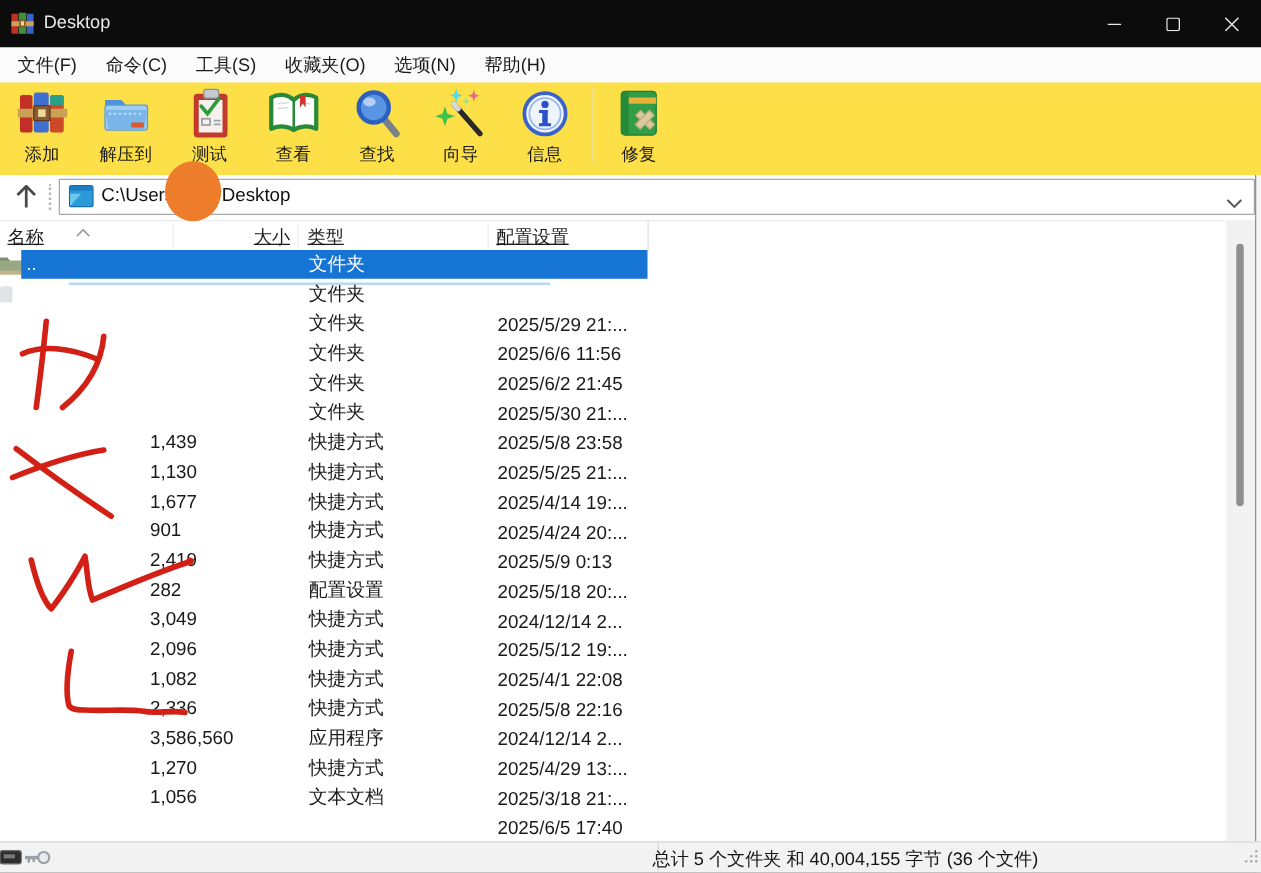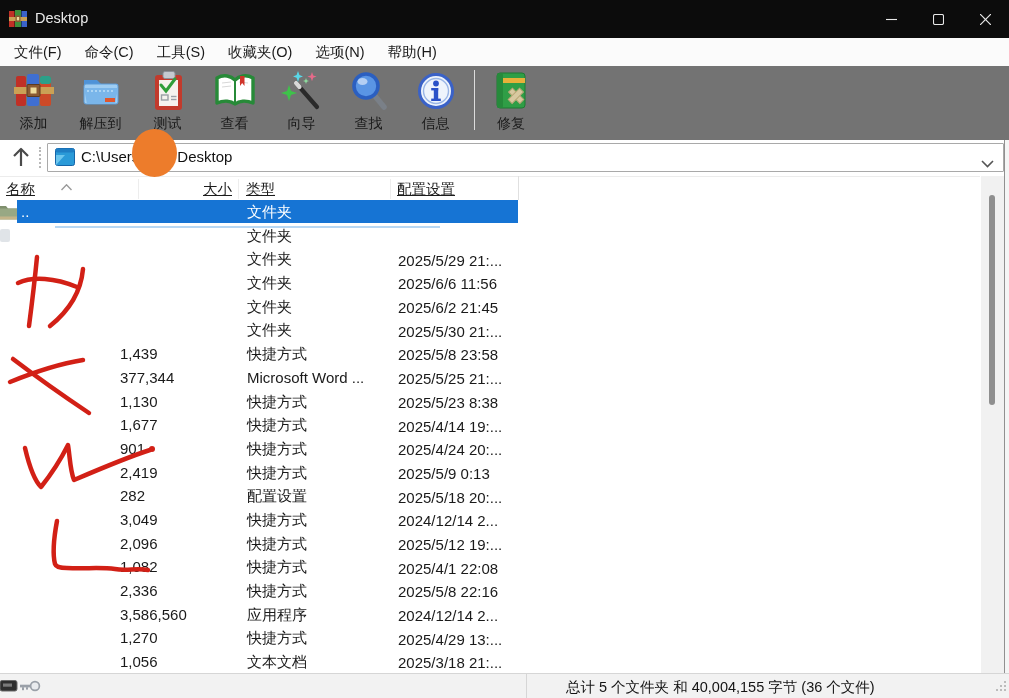--- a/index.html
+++ b/index.html
@@ -9,21 +9,21 @@
   .titlebar{position:absolute;top:0;left:0;width:100%;height:38px;background:#0c0c0c;}
   .title-icon{position:absolute;left:9px;top:10px;}
   .title-text{position:absolute;left:35px;top:10px;color:#eaeaea;font-size:14.5px;}
   .win-controls{position:absolute;right:0;top:0;height:38px;display:flex;}
   .win-btn{width:47px;height:38px;display:flex;align-items:center;justify-content:center;}
   
   .menubar{position:absolute;top:38px;left:0;width:100%;height:28px;background:#fbfbfb;
     display:flex;align-items:center;font-size:14.5px;color:#1a1a1a;}
   .menu-item{margin-left:5px;padding:2px 9px;}
   
-  .toolbar{position:absolute;top:66px;left:0;width:100%;height:74px;background:#737373;display:flex;}
+  .toolbar{position:absolute;top:66px;left:0;width:100%;height:74px;background:#fde047;display:flex;}
   .tb-btn{width:67px;height:72px;display:flex;flex-direction:column;align-items:center;padding-top:1px;}
   .tb-icon{height:48px;display:flex;align-items:center;justify-content:center;}
   .tb-label{font-size:14px;color:#1a1a1a;line-height:16px;white-space:nowrap;}
   .tb-sep{width:1px;height:60px;background:#dcdcdc;margin:4px 5px 0 5px;}
   
   .addr{position:absolute;top:140px;left:0;width:100%;height:36px;background:#fff;}
   .up-btn{position:absolute;left:8px;top:4px;width:26px;height:26px;display:flex;align-items:center;justify-content:center;}
   .addr-handle{position:absolute;left:39px;top:7px;height:21px;border-left:2px dotted #b8b8b8;}
   .combo{position:absolute;left:47px;top:3px;width:955px;height:27px;border:1px solid #a9a9a9;background:#fff;border-radius:1px;}
   .combo-icon{position:absolute;left:7px;top:4px;}
@@ -57,21 +57,21 @@
   
   .scroll-track{position:absolute;left:981px;top:176px;width:23px;height:497px;background:#f1f1f1;}
   .scroll-thumb{position:absolute;left:8px;top:19px;width:6px;height:210px;background:#8f8f8f;border-radius:3px;}
   .win-right-border{position:absolute;left:1004px;top:140px;width:1px;height:558px;background:#909090;}
   .right-gutter{position:absolute;left:1005px;top:140px;width:4px;height:558px;background:#f5f5f5;}
   
   .statusbar{position:absolute;top:673px;left:0;width:100%;height:25px;background:#f2f2f2;border-top:1px solid #d6d6d6;box-sizing:border-box;}
   .sb-disk{position:absolute;left:0px;top:4px;}
   .sb-key{position:absolute;left:20px;top:4px;}
   .sb-sep{position:absolute;left:526px;top:0;width:1px;height:25px;background:#d6d6d6;}
-  .sb-text{position:absolute;left:566px;top:4px;font-size:14.5px;color:#141414;white-space:nowrap;}
+  .sb-text{position:absolute;left:522px;top:4px;font-size:14.5px;color:#141414;white-space:nowrap;}
   .sb-grip{position:absolute;right:2px;bottom:2px;}
   
   .anno{position:absolute;left:0;top:0;width:1009px;height:698px;z-index:60;pointer-events:none;}
 </style>
 </head>
 <body>
 
 <div class="window">
 
   <div class="titlebar" style="background: rgb(12, 12, 12);">
@@ -164,40 +164,40 @@
           <line x1="8" y1="12" x2="17" y2="11" stroke="#d8d8d8" stroke-width="1.2"></line>
           <line x1="8" y1="16" x2="17" y2="15" stroke="#d8d8d8" stroke-width="1.2"></line>
           <line x1="25" y1="11" x2="34" y2="12" stroke="#d8d8d8" stroke-width="1.2"></line>
           <polygon points="26,5 30.5,5 30.5,15 28.2,12 26,15" fill="#d0342a"></polygon>
         </svg>
       </span>
       <span class="tb-label">查看</span>
     </div>
     <div class="tb-btn">
       <span class="tb-icon">
+        <svg width="40" height="42" viewBox="0 0 40 42">
+          <line x1="26" y1="26" x2="35" y2="37" stroke="#7a8088" stroke-width="5.5" stroke-linecap="round"></line>
+          <circle cx="17" cy="16" r="12" fill="#5a95e4" stroke="#2b5fc0" stroke-width="3.6"></circle>
+          <ellipse cx="13.5" cy="11.5" rx="5" ry="3.6" fill="#ffffff" opacity="0.55"></ellipse>
+        </svg>
+      </span>
+      <span class="tb-label">查找</span>
+    </div>
+    <div class="tb-btn">
+      <span class="tb-icon">
         <svg width="42" height="42" viewBox="0 0 42 42">
           <line x1="15" y1="13" x2="36" y2="37" stroke="#2a2a2a" stroke-width="4.2" stroke-linecap="round"></line>
           <line x1="15" y1="13" x2="18.5" y2="17" stroke="#d8d8d8" stroke-width="4.2" stroke-linecap="round"></line>
           <polygon points="8,15 10,21 16,23 10,25 8,31 6,25 0,23 6,21" fill="#3ec24a"></polygon>
           <polygon points="17,1 18.4,5 22,6.4 18.4,7.8 17,12 15.6,7.8 12,6.4 15.6,5" fill="#59d8e8"></polygon>
           <polygon points="31,2 32.2,5.4 35.6,6.6 32.2,7.8 31,11.2 29.8,7.8 26.4,6.6 29.8,5.4" fill="#e86a8a"></polygon>
           <polygon points="25,8 25.8,10.2 28,11 25.8,11.8 25,14 24.2,11.8 22,11 24.2,10.2" fill="#8fe0a0"></polygon>
         </svg>
       </span>
       <span class="tb-label">向导</span>
-    </div>
-    <div class="tb-btn">
-      <span class="tb-icon">
-        <svg width="40" height="42" viewBox="0 0 40 42">
-          <line x1="26" y1="26" x2="35" y2="37" stroke="#7a8088" stroke-width="5.5" stroke-linecap="round"></line>
-          <circle cx="17" cy="16" r="12" fill="#5a95e4" stroke="#2b5fc0" stroke-width="3.6"></circle>
-          <ellipse cx="13.5" cy="11.5" rx="5" ry="3.6" fill="#ffffff" opacity="0.55"></ellipse>
-        </svg>
-      </span>
-      <span class="tb-label">查找</span>
     </div>
     <div class="tb-btn">
       <span class="tb-icon">
         <svg width="40" height="42" viewBox="0 0 40 42">
           <circle cx="20" cy="21" r="16.5" fill="#eef4fc" stroke="#3a62c8" stroke-width="3"></circle>
           <circle cx="20" cy="21" r="12.5" fill="none" stroke="#9ab6e6" stroke-width="1.4"></circle>
           <circle cx="20" cy="13.5" r="2.9" fill="#2b52c8"></circle>
           <rect x="17.8" y="18" width="4.4" height="12.5" fill="#2b52c8"></rect>
           <rect x="15.2" y="18" width="7" height="2.4" fill="#2b52c8"></rect>
           <rect x="15.2" y="28.6" width="9.6" height="2.4" fill="#2b52c8"></rect>
@@ -313,26 +313,20 @@
         <div class="cell c-name"></div>
         <div class="cell c-size"></div>
         <div class="cell c-type">文件夹</div>
         <div class="cell c-mod">2025/5/8 23:58</div>
       </div>
       <div class="row">
         <div class="cell c-name"></div>
         <div class="cell c-size">1,439</div>
         <div class="cell c-type">快捷方式</div>
         <div class="cell c-mod">2025/5/25 21:...</div>
-      </div>
-      <div class="row">
-        <div class="cell c-name"></div>
-        <div class="cell c-size">377,344</div>
-        <div class="cell c-type">Microsoft Word ...</div>
-        <div class="cell c-mod">2025/5/23 8:38</div>
       </div>
       <div class="row">
         <div class="cell c-name"></div>
         <div class="cell c-size">1,130</div>
         <div class="cell c-type">快捷方式</div>
         <div class="cell c-mod">2025/4/14 19:...</div>
       </div>
       <div class="row">
         <div class="cell c-name"></div>
         <div class="cell c-size">1,677</div>

